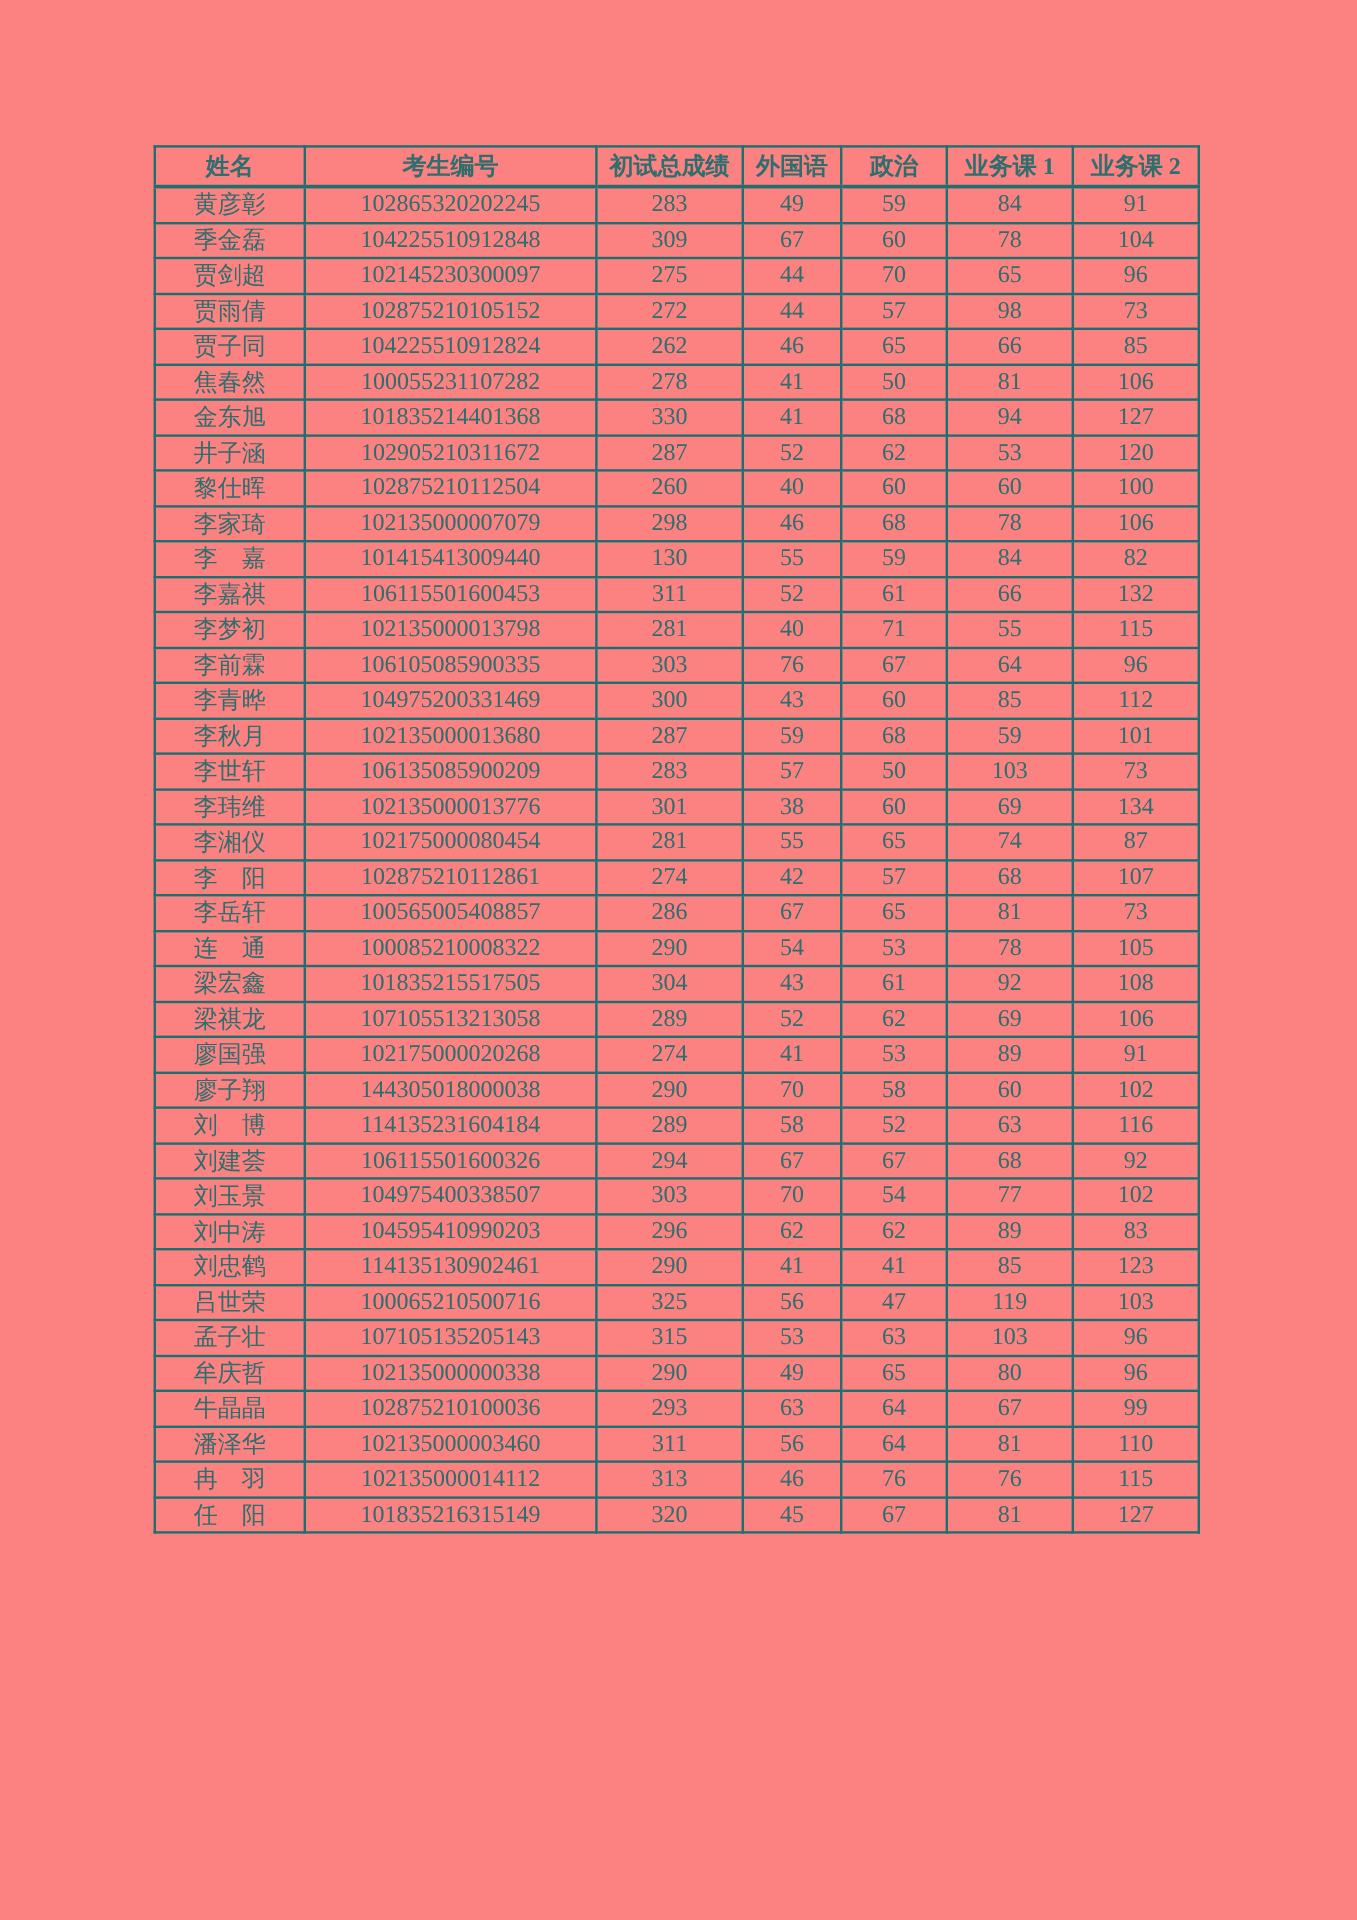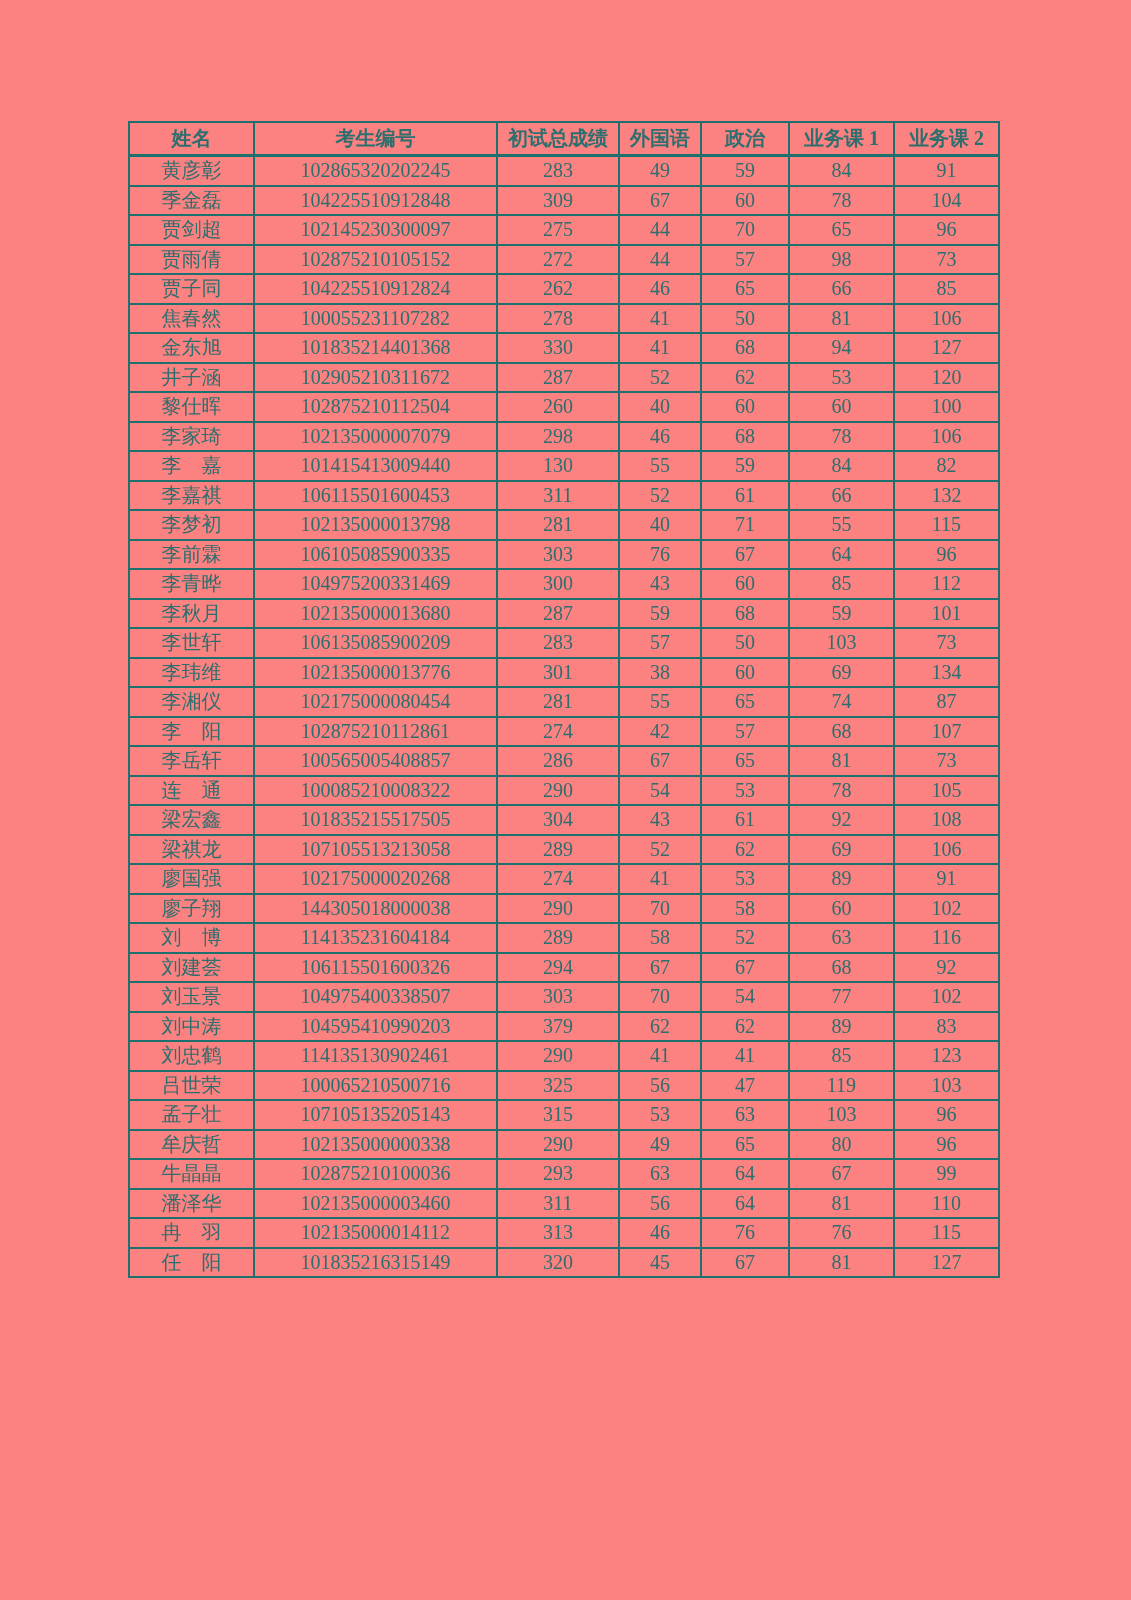--- a/index.html
+++ b/index.html
@@ -338,21 +338,21 @@
           <td class="c-num">104975400338507</td>
           <td class="c-num">303</td>
           <td class="c-num">70</td>
           <td class="c-num">54</td>
           <td class="c-num">77</td>
           <td class="c-num">102</td>
         </tr>
         <tr>
           <td class="c-name">刘中涛</td>
           <td class="c-num">104595410990203</td>
-          <td class="c-num">379</td>
+          <td class="c-num">296</td>
           <td class="c-num">62</td>
           <td class="c-num">62</td>
           <td class="c-num">89</td>
           <td class="c-num">83</td>
         </tr>
         <tr>
           <td class="c-name">刘忠鹤</td>
           <td class="c-num">114135130902461</td>
           <td class="c-num">290</td>
           <td class="c-num">41</td>

